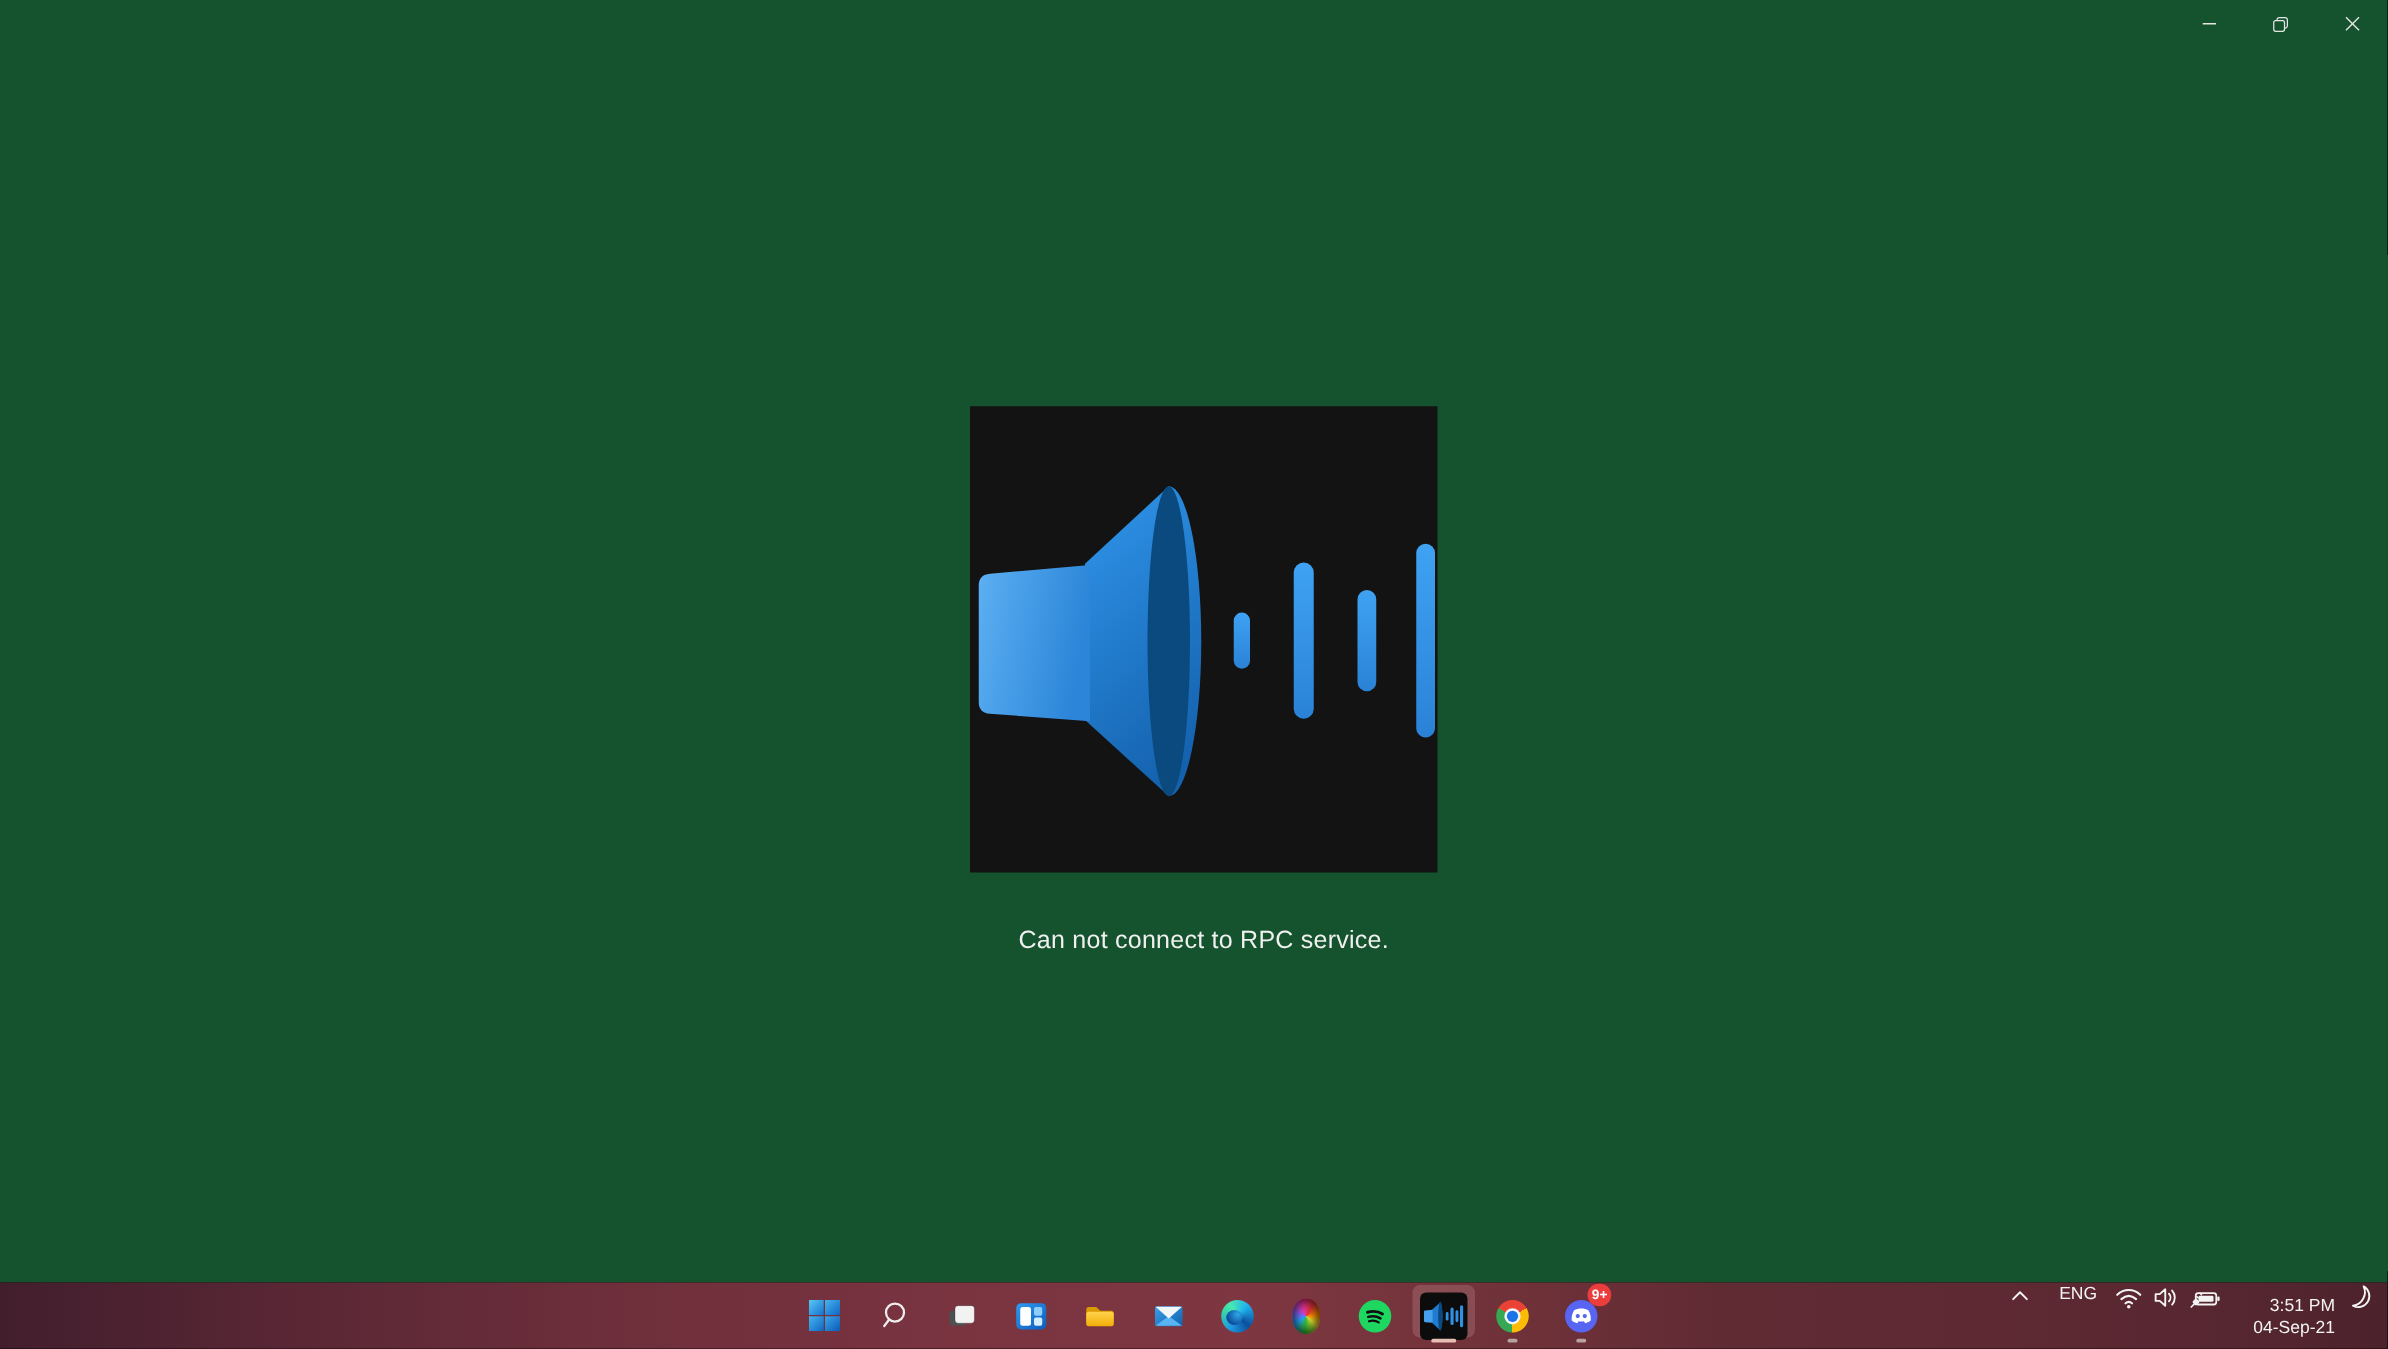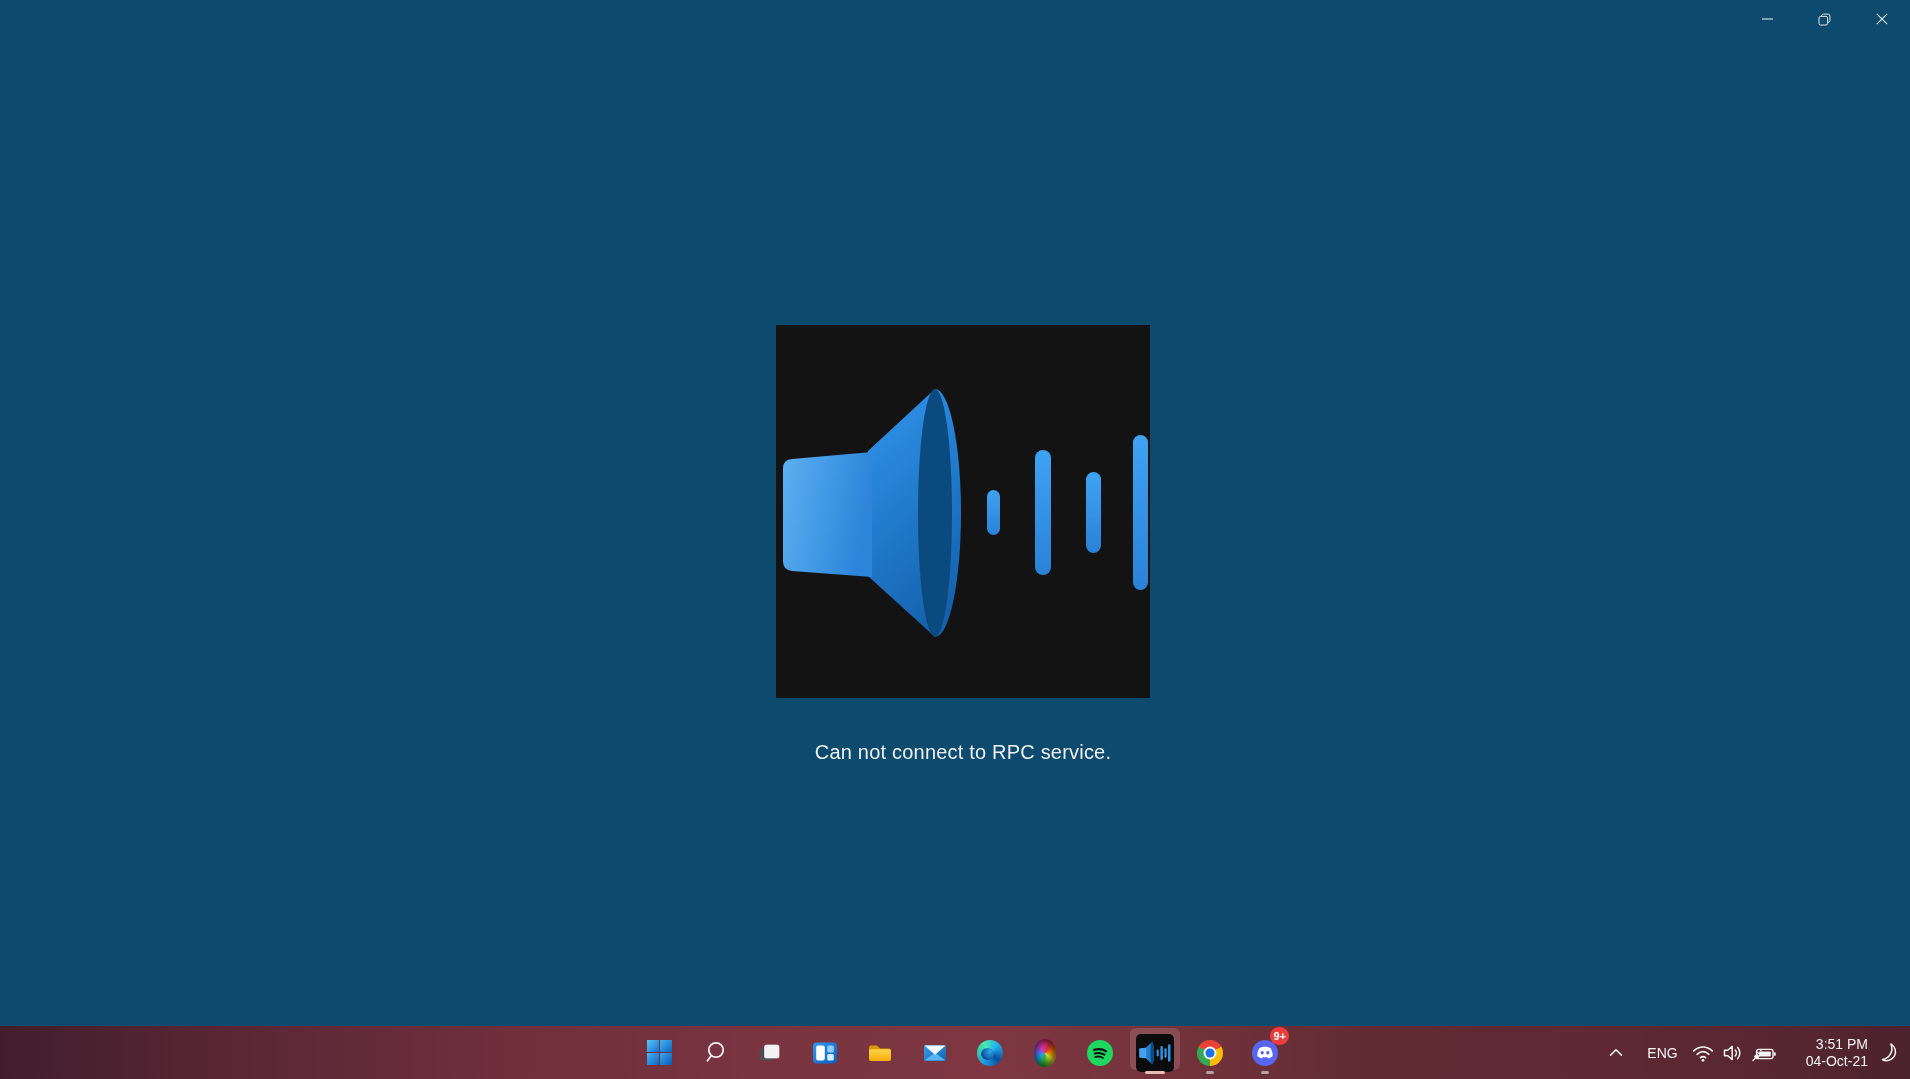--- a/index.html
+++ b/index.html
@@ -1,21 +1,21 @@
 <!DOCTYPE html>
 <html><head>
 <meta charset="utf-8">
 <style>
   * { margin:0; padding:0; box-sizing:border-box; }
   html,body { width:1910px; height:1079px; background:#000; overflow:hidden;
               font-family:"Liberation Sans", sans-serif; }
   .screen { position:relative; width:1910px; height:1079px; overflow:hidden; }
 
   
-  .app-window { position:absolute; left:0; top:0; width:1910px; height:1026px; background:#0c4a6e; }
+  .app-window { position:absolute; left:0; top:0; width:1910px; height:1026px; background:#14532d; }
 
   .titlebar-controls { position:absolute; top:0; right:0; display:flex; }
   .win-btn { width:57px; height:38px; background:transparent; border:none; display:flex;
              align-items:center; justify-content:center; cursor:pointer; }
   .win-btn svg { display:block; }
 
   .content { position:absolute; left:663px; top:325px; width:600px;
              display:flex; flex-direction:column; align-items:center; }
   .sound-image { width:374px; height:373px; background:#131313; }
   .sound-image svg { width:100%; height:100%; display:block; }
@@ -79,21 +79,21 @@
     display:flex; align-items:center; justify-content:center; }
 
   
   .vol-tile { width:38px; height:38px; border-radius:5px; background:#0c0c0c;
               display:flex; align-items:center; justify-content:center; position:relative; }
   .vol-tile svg { width:36px; height:36px; }
 
   
   .tb-tray { position:absolute; right:4px; top:0; height:53px; display:flex; align-items:center; }
   .tray-btn { height:53px; background:transparent; border:none; color:#f4f4f4; cursor:pointer;
-              display:flex; align-items:center; justify-content:center; }
+              display:flex; align-items:flex-start; justify-content:center; }
   .tray-btn svg { display:block; }
   .chevron-btn { width:38px; }
   .lang-btn { width:55px; font-size:14px; color:#f4f4f4; }
   .status-btn { width:88px; gap:6px; }
   .clock-btn { width:92px; flex-direction:column; align-items:flex-end; 
                padding-right:2px; font-size:14px; line-height:17px; color:#f4f4f4; text-align:right; }
   .moon-btn { width:36px; }
 </style>
 </head>
 <body>
@@ -322,21 +322,21 @@
             <rect x="7.8" y="10.6" width="12" height="4.8" rx="1" fill="#f4f4f4"></rect>
             <path d="M2,19.6 L4.6,17" stroke="#f4f4f4" stroke-width="1.4" stroke-linecap="round"></path>
             <rect x="3.6" y="13.4" width="4.4" height="4.4" rx="1" fill="#f4f4f4" transform="rotate(45 5.8 15.6)"></rect>
             <path d="M6.4,11.2 L7.6,12.4 M9,8.6 L10.2,9.8" stroke="#f4f4f4" stroke-width="1.3" stroke-linecap="round"></path>
           </svg>
         </span>
       </button>
 
       <button class="tray-btn clock-btn">
         <span>3:51 PM</span>
-        <span>04-Oct-21</span>
+        <span>04-Sep-21</span>
       </button>
 
       <button class="tray-btn moon-btn">
         <span>
           <svg width="23" height="23" viewBox="0 0 24 24" fill="none">
             <path d="M14.5,3.2 A9.2,9.2 0 1 1 5.6,19.4 A11.5,11.5 0 0 0 14.5,3.2 Z" stroke="#f4f4f4" stroke-width="1.6" stroke-linejoin="round"></path>
           </svg>
         </span>
       </button>
     </div>

